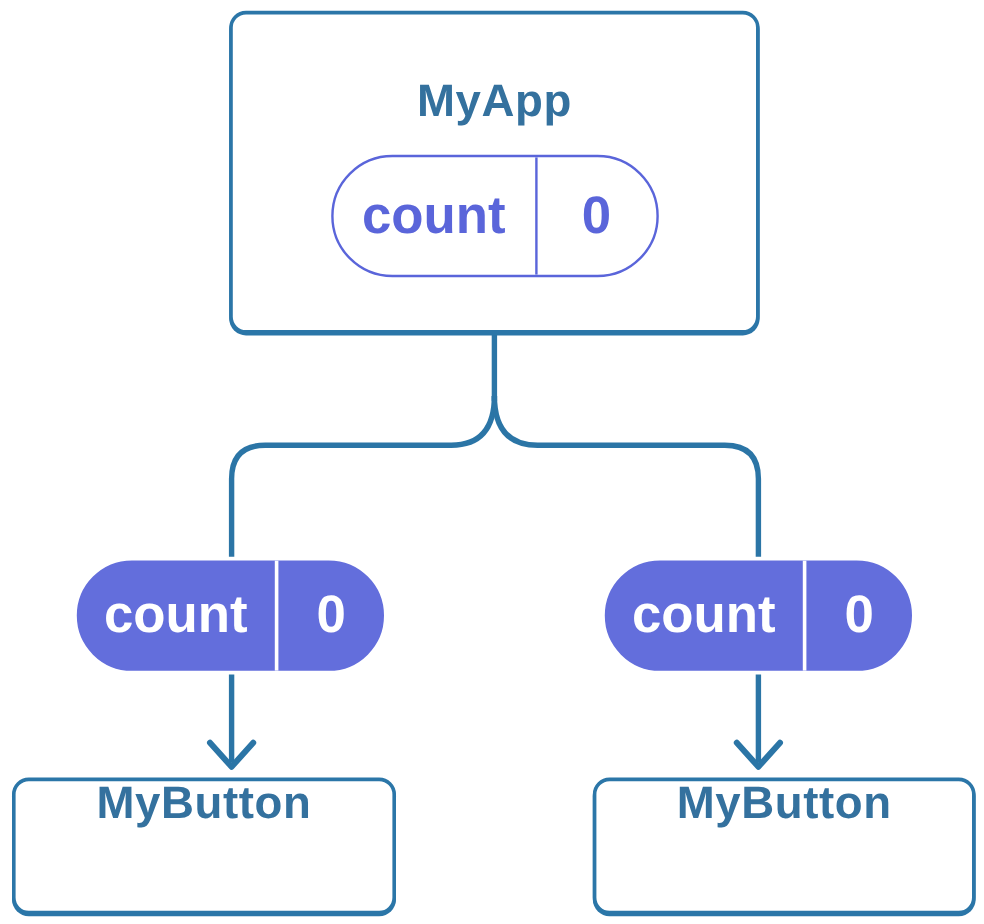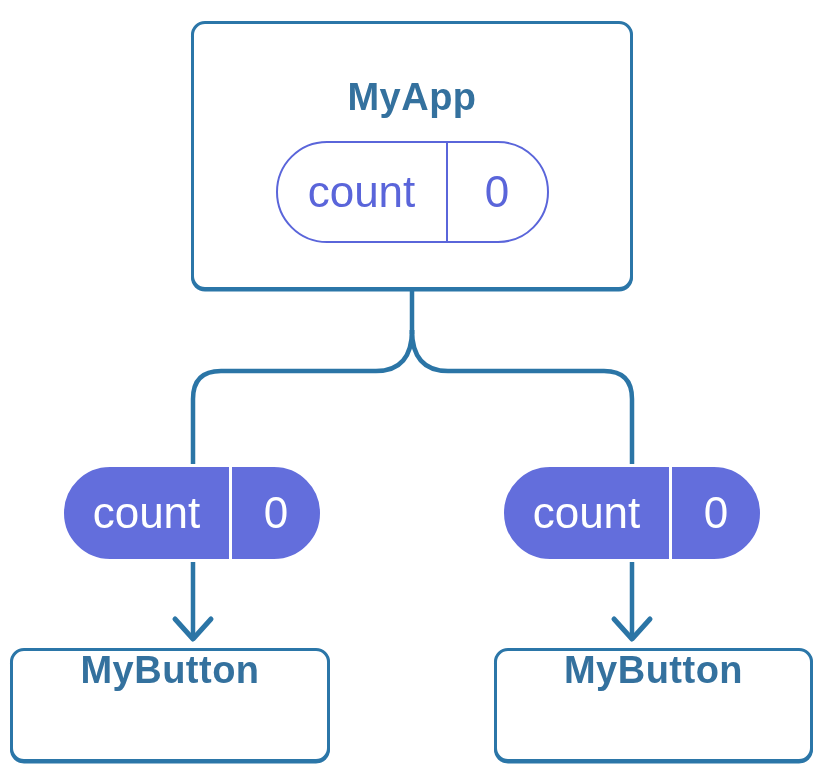--- a/index.html
+++ b/index.html
@@ -27,42 +27,42 @@
 
   .node{
     position:absolute;z-index:1;
     box-sizing:border-box;
     background:var(--node-bg);
     border:3px solid var(--node-border);
     border-radius:14px;
     box-shadow:0 1.5px 0 var(--node-border);
     display:flex;flex-direction:column;align-items:center;
   }
-  .node.root{left:191px;top:21px;width:442px;height:269px;}
+  .node.root{left:191px;top:9px;width:442px;height:269px;}
   .node.leaf{justify-content:flex-start;}
   .node.leaf.pos-left{left:10px;top:648px;width:320px;height:114px;}
   .node.leaf.pos-right{left:494px;top:648px;width:319px;height:114px;}
   .node-title{
     font-size:38px;font-weight:700;line-height:1;
     color:var(--node-text);
     letter-spacing:.5px;
   }
   .node.root .node-title{margin-top:54px;}
 
   .pill{
     box-sizing:border-box;
     display:flex;align-items:stretch;
     z-index:1;
     border-radius:999px;
     overflow:hidden;
   }
   .pill .seg-name{flex:1;display:flex;align-items:center;justify-content:center;}
   .pill .seg-value{display:flex;align-items:center;justify-content:center;}
   .pill .divider{flex:none;}
-  .pill-text{font-size:44px;font-weight:400;line-height:1;}
+  .pill-text{font-size:44px;font-weight:700;line-height:1;}
 
   .pill.outline{
     width:273px;height:102px;
     margin-top:25px;
     border:2px solid var(--pill-outline);
     background:var(--node-bg);
   }
   .pill.outline .pill-text{color:var(--pill-outline);}
   .pill.outline .divider{width:2px;background:var(--pill-outline);}
   .pill.outline .seg-value{width:99px;}

